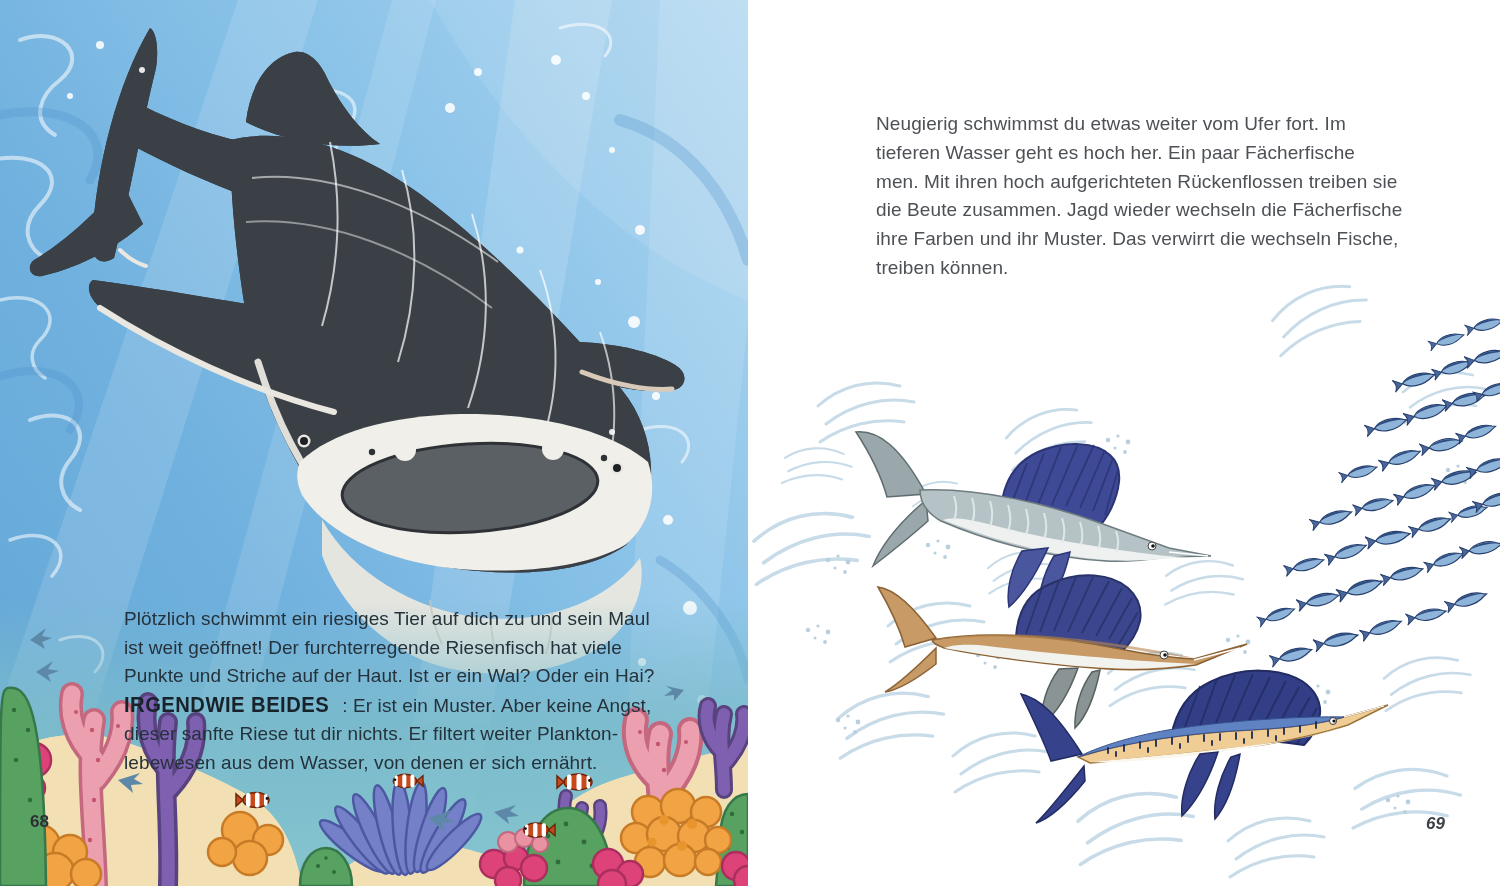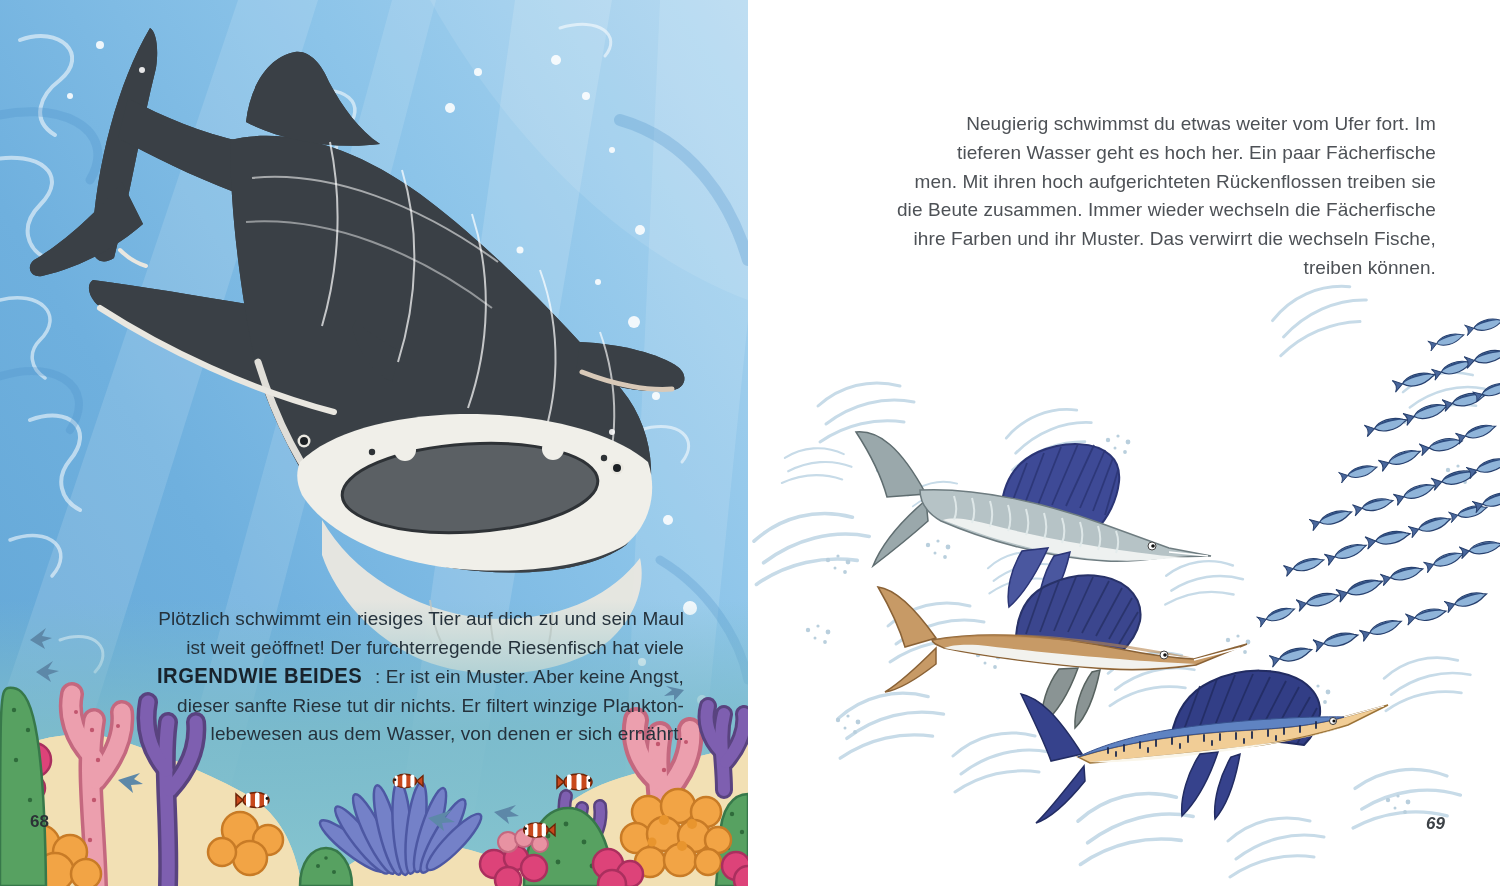--- a/index.html
+++ b/index.html
@@ -2,21 +2,21 @@
 <html><head>
 <meta charset="utf-8">
 <style>
   html,body{margin:0;padding:0;}
   body{width:1500px;height:886px;position:relative;overflow:hidden;background:#ffffff;
        font-family:"Liberation Sans",sans-serif;}
   .page{position:absolute;top:0;height:886px;overflow:hidden;}
   .page-left{left:0;width:748px;}
   .page-right{left:748px;width:752px;background:#ffffff;}
   .page svg{position:absolute;left:0;top:0;}
-  .textblock{position:absolute;z-index:5;text-align:right;}
+  .textblock{position:absolute;z-index:5;}
   .tline{white-space:nowrap;}
   .text-left{left:124px;top:566px;width:560px;font-size:19px;line-height:28.6px;
              color:#25323c;font-weight:500;letter-spacing:.1px;margin-top:39px;}
   .text-right{left:128px;top:110px;width:560px;font-size:19px;line-height:28.8px;
               color:#4d5156;font-weight:500;letter-spacing:.1px;}
   .emph{font-weight:700;font-size:21.5px;letter-spacing:.5px;color:#18222b;
         display:inline-block;transform:scaleX(.94);transform-origin:left bottom;}
   .pagenum{position:absolute;z-index:6;font-size:17px;text-align:center;}
   .pagenum-left{left:30px;top:812px;font-weight:700;color:#2c3136;}
   .pagenum-right{left:678px;top:814px;font-weight:600;color:#3c4146;font-style:italic;}
@@ -371,22 +371,23 @@
             <rect x="6" y="-7" width="4.5" height="14" rx="2" fill="#fff"></rect>
           <circle cx="-11" cy="-1.5" r="1.4" fill="#111"></circle>
         </g>
       </g>
     </g>
   </svg>
 
   <div class="textblock text-left">
     <div class="tline">Plötzlich schwimmt ein riesiges Tier auf dich zu und sein Maul</div>
     <div class="tline">ist weit geöffnet! Der furchterregende Riesenfisch hat viele</div>
+    <div class="tline">Punkte und Striche auf der Haut. Ist er ein Wal? Oder ein Hai?</div>
     <div class="tline"><span class="emph">IRGENDWIE BEIDES</span><span>: Er ist ein Muster. Aber keine Angst,</span></div>
-    <div class="tline">dieser sanfte Riese tut dir nichts. Er filtert winzige Plankton-</div>
+    <div class="tline">dieser sanfte Riese tut dir nichts. Er filtert weiter Plankton-</div>
     <div class="tline">lebewesen aus dem Wasser, von denen er sich ernährt.</div>
   </div>
   <div class="pagenum pagenum-left">68</div>
 </section>
 
 <section class="page page-right">
   <svg width="752" height="886" viewBox="0 0 752 886">
     <defs>
       <g id="swirl" fill="none" stroke="#c7dbe8" stroke-width="3" stroke-linecap="round">
         <path d="M0,26 C22,6 52,-2 82,6"></path>
@@ -585,18 +586,18 @@
       <use href="#bf" transform="translate(740,357) rotate(-14)"></use>
         <use href="#bf" transform="translate(700,340) rotate(-18) scale(0.85)"></use>
       <use href="#bf" transform="translate(738,325) rotate(-15) scale(0.9)"></use>
     </g>
   </svg>
 
   <div class="textblock text-right">
     <div class="tline">Neugierig schwimmst du etwas weiter vom Ufer fort. Im</div>
     <div class="tline">tieferen Wasser geht es hoch her. Ein paar Fächerfische</div>
     <div class="tline">men. Mit ihren hoch aufgerichteten Rückenflossen treiben sie</div>
-    <div class="tline">die Beute zusammen. Immer wieder wechseln die Fächerfische</div>
+    <div class="tline">die Beute zusammen. Jagd wieder wechseln die Fächerfische</div>
     <div class="tline">ihre Farben und ihr Muster. Das verwirrt die wechseln Fische,</div>
     <div class="tline">treiben können.</div>
   </div>
   <div class="pagenum pagenum-right">69</div>
 </section>
 
 </body></html>

